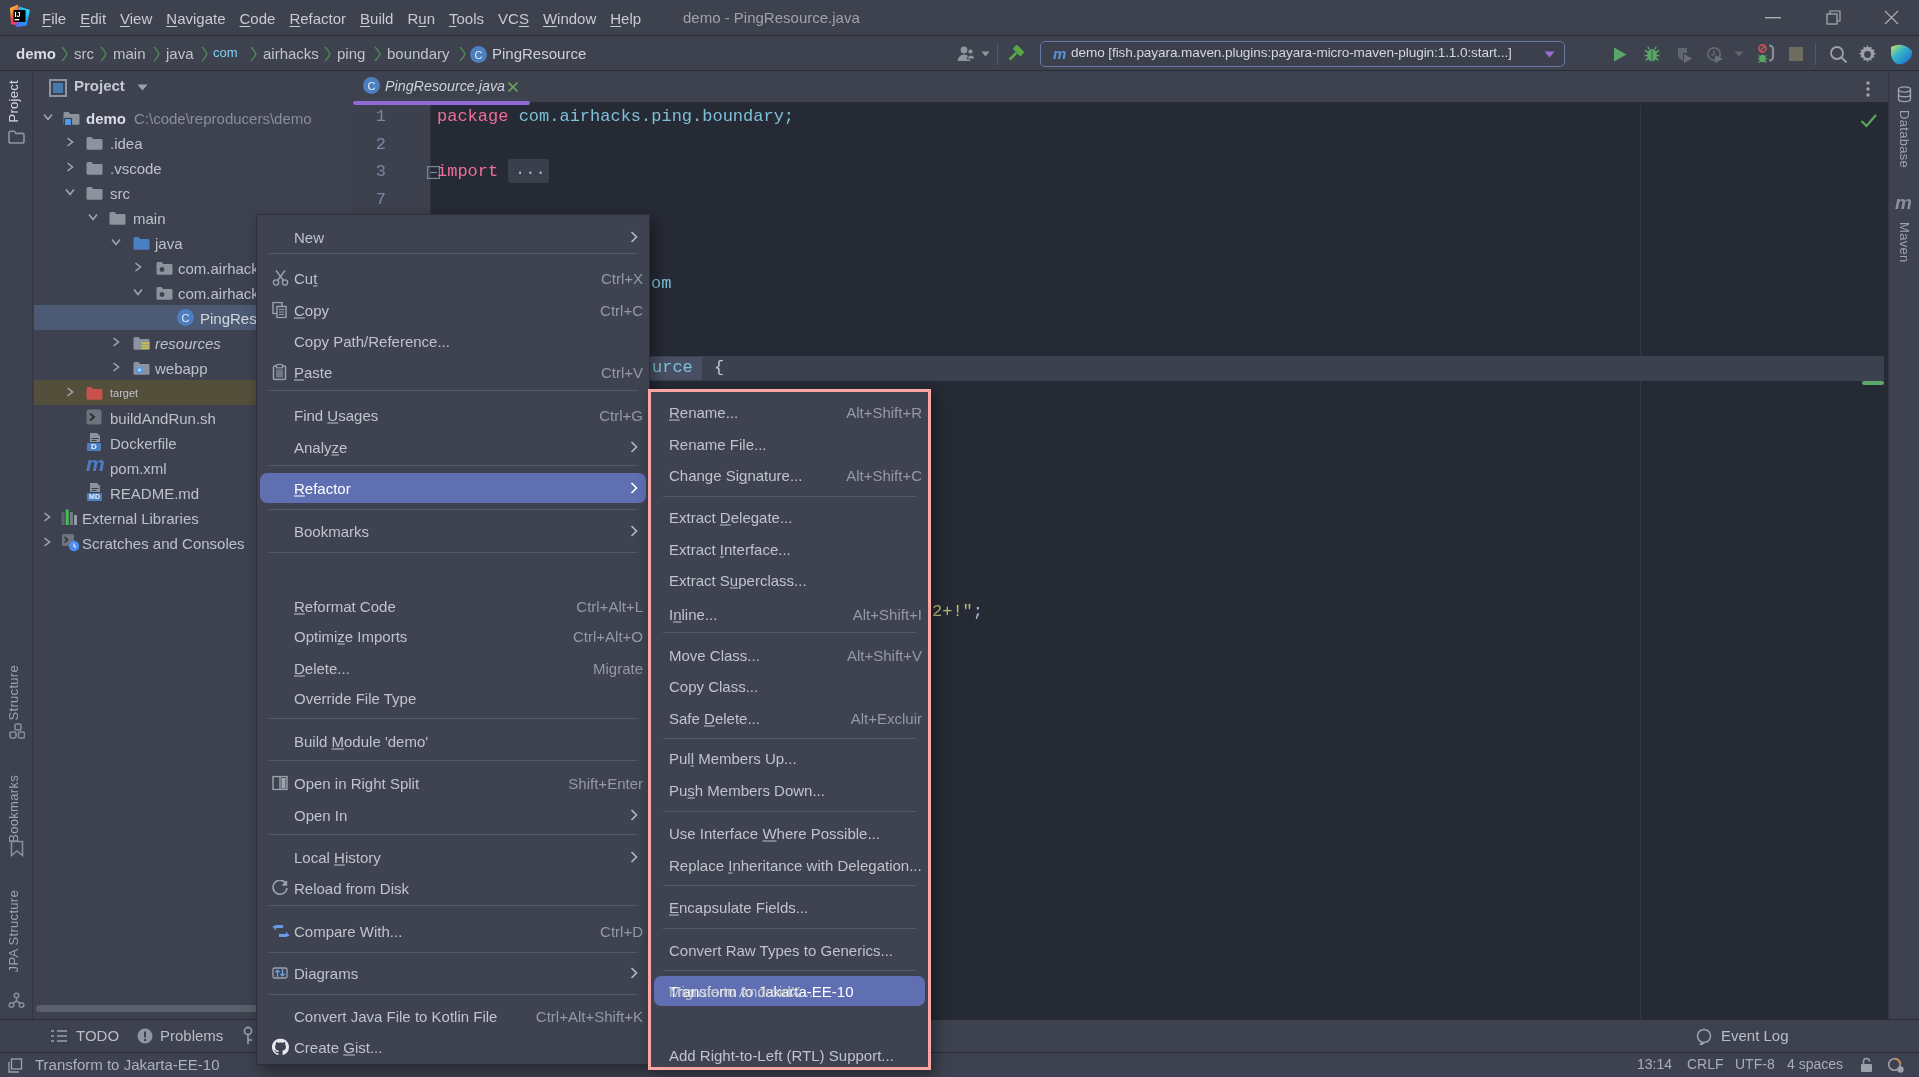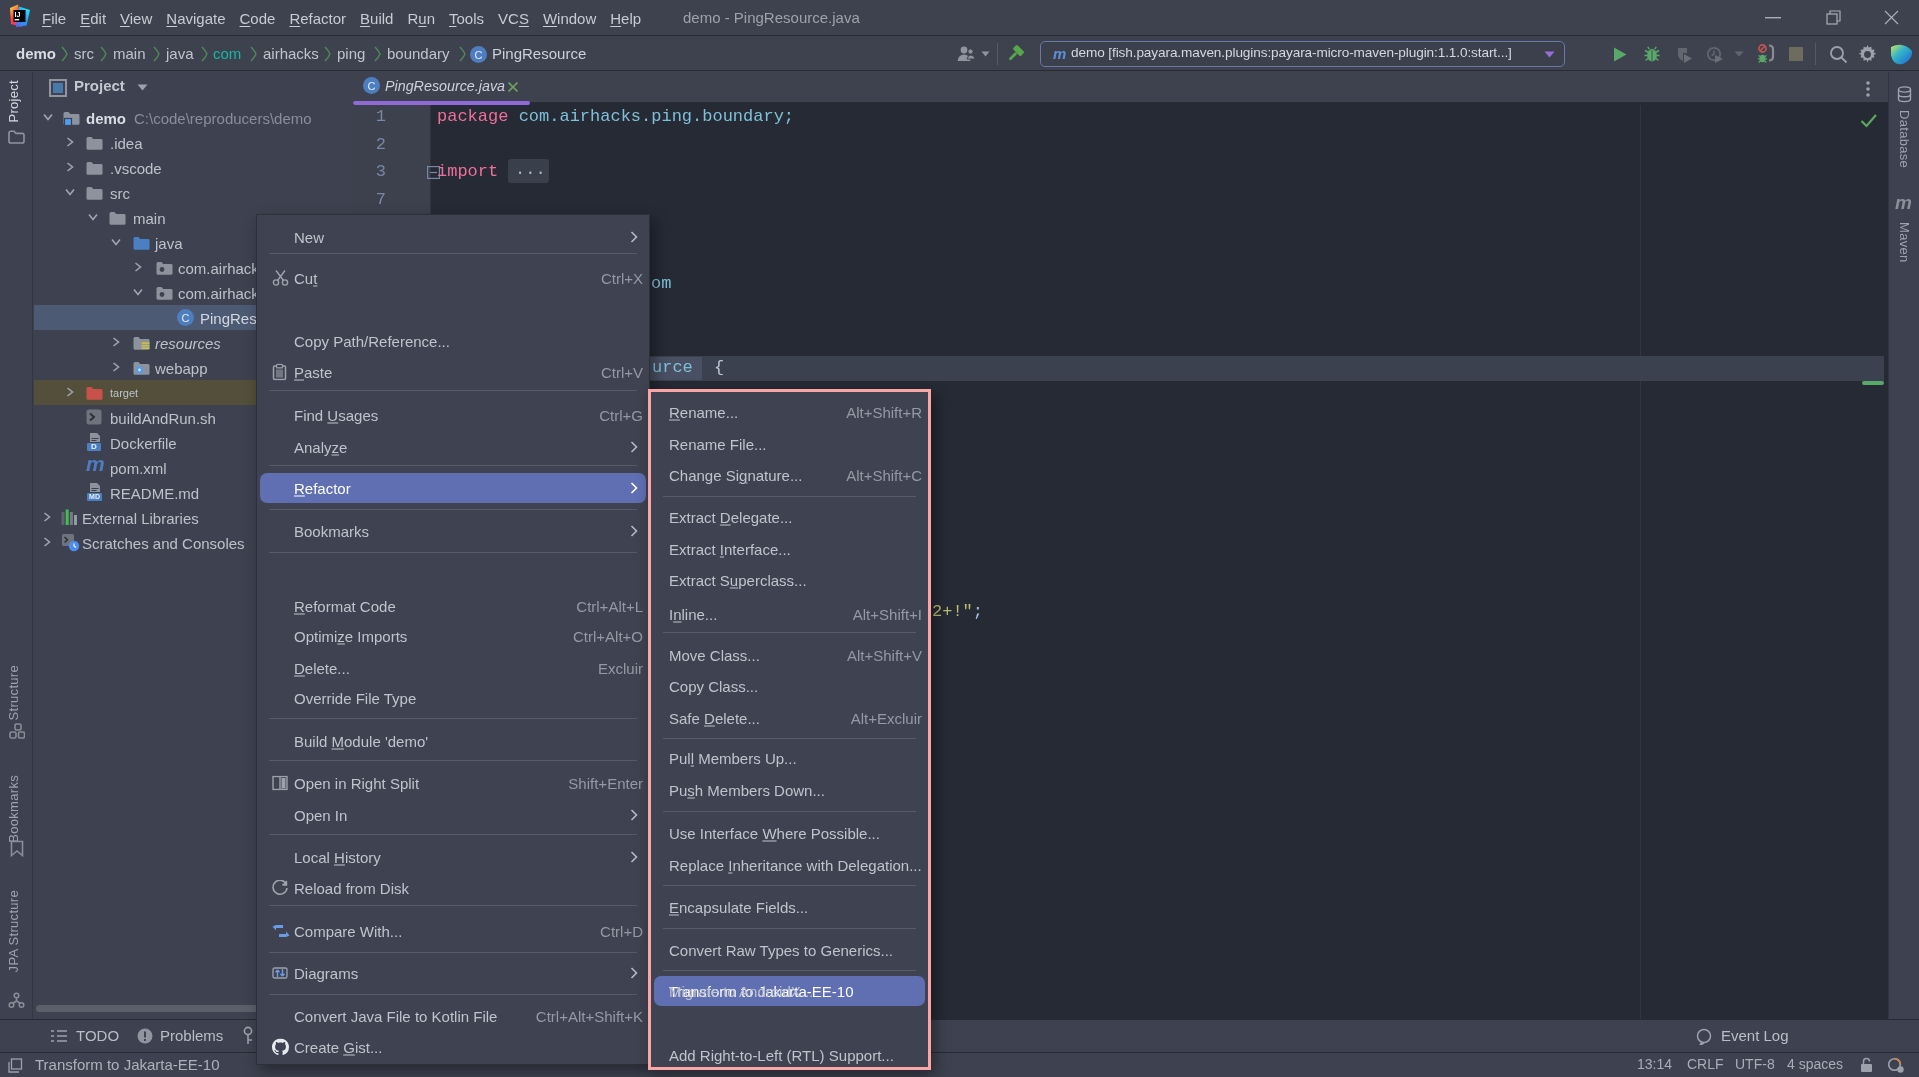--- a/index.html
+++ b/index.html
@@ -66,21 +66,21 @@
     </svg>
 <svg class="abs" style="left:1884px;top:10px" width="15" height="15" stroke="#a9adb5" stroke-width="1.2">
       <path d="M1 1 L14 14 M14 1 L1 14"></path>
     </svg>
 </div>
 <div class="abs" style="left:0;top:37px;width:1919px;height:34px;background:#3e424e;border-bottom:1px solid #282b33;">
 <span class="abs" style="left:16px;top:8px;font-size:15px;font-weight:bold;color:#d8dce4;">demo</span>
 <span class="abs" style="left:74px;top:8px;font-size:15px;font-weight:normal;color:#bfc3cc;">src</span>
 <span class="abs" style="left:113px;top:8px;font-size:15px;font-weight:normal;color:#bfc3cc;">main</span>
 <span class="abs" style="left:166px;top:8px;font-size:15px;font-weight:normal;color:#bfc3cc;">java</span>
-<span class="abs" style="left:213px;top:8px;font-size:15px;font-weight:normal;color:#14b8a6;">com</span>
+<span class="abs" style="left:213px;top:8px;font-size:13px;font-weight:normal;color:#7dd3fc;">com</span>
 <span class="abs" style="left:263px;top:8px;font-size:15px;font-weight:normal;color:#bfc3cc;">airhacks</span>
 <span class="abs" style="left:337px;top:8px;font-size:15px;font-weight:normal;color:#bfc3cc;">ping</span>
 <span class="abs" style="left:387px;top:8px;font-size:15px;font-weight:normal;color:#bfc3cc;">boundary</span>
 <svg class="abs" style="left:60px;top:9px" width="9" height="16" fill="none" stroke="#4f8a57" stroke-width="1.4">
       <path d="M2 1 Q5.5 4.5 7 8 Q5.5 11.5 2 15"></path>
     </svg>
 <svg class="abs" style="left:99px;top:9px" width="9" height="16" fill="none" stroke="#4f8a57" stroke-width="1.4">
       <path d="M2 1 Q5.5 4.5 7 8 Q5.5 11.5 2 15"></path>
     </svg>
 <svg class="abs" style="left:152px;top:9px" width="9" height="16" fill="none" stroke="#4f8a57" stroke-width="1.4">
@@ -488,20 +488,31 @@
       <span class="ic">
         <svg width="17" height="17" fill="none" stroke="#9ca1ab" stroke-width="1.4">
           <circle cx="4" cy="13" r="2.6"></circle>
           <circle cx="13" cy="13" r="2.6"></circle>
           <path d="M5.5 11 L13 1 M11.5 11 L4 1"></path>
         </svg>
       </span>
       <span class="t">Cu<u>t</u></span>
       <span class="sc">Ctrl+X</span>
     </div>
+<div class="mi" style="top:80px;">
+      <span class="ic">
+        <svg width="16" height="17" fill="none" stroke="#9ca1ab" stroke-width="1.4">
+          <rect x="1" y="1" width="9" height="11"></rect>
+          <rect x="5" y="5" width="9" height="11" fill="#3f4351"></rect>
+          <path d="M7 8 h5 M7 10.5 h5 M7 13 h5" stroke-width="1.1"></path>
+        </svg>
+      </span>
+      <span class="t"><u>C</u>opy</span>
+      <span class="sc">Ctrl+C</span>
+    </div>
 <div class="mi" style="top:111px;">
       <span class="t">Copy Path/Reference...</span>
     </div>
 <div class="mi" style="top:142px;">
       <span class="ic">
         <svg width="15" height="17">
           <rect x="1.5" y="2.5" width="12" height="13.5" rx="1" fill="none" stroke="#9ca1ab" stroke-width="1.5"></rect>
           <rect x="4.5" y="0.8" width="6" height="3.6" rx="1" fill="#3f4351" stroke="#9ca1ab" stroke-width="1.2"></rect>
           <rect x="4" y="6" width="7" height="8" fill="#9ca1ab" opacity="0.55"></rect>
         </svg>
@@ -538,21 +549,21 @@
 <div class="mi" style="top:376px;">
       <span class="t"><u>R</u>eformat Code</span>
       <span class="sc">Ctrl+Alt+L</span>
     </div>
 <div class="mi" style="top:406px;">
       <span class="t">Optimi<u>z</u>e Imports</span>
       <span class="sc">Ctrl+Alt+O</span>
     </div>
 <div class="mi" style="top:438px;">
       <span class="t"><u>D</u>elete...</span>
-      <span class="sc">Excluir</span>
+      <span class="sc">Migrate</span>
     </div>
 <div class="mi" style="top:468px;">
       <span class="t">Override File Type</span>
     </div>
 <div class="sep" style="top:503px;"></div>
 <div class="mi" style="top:511px;">
       <span class="t">Build <u>M</u>odule 'demo'</span>
     </div>
 <div class="sep" style="top:545px;"></div>
 <div class="mi" style="top:553px;">

